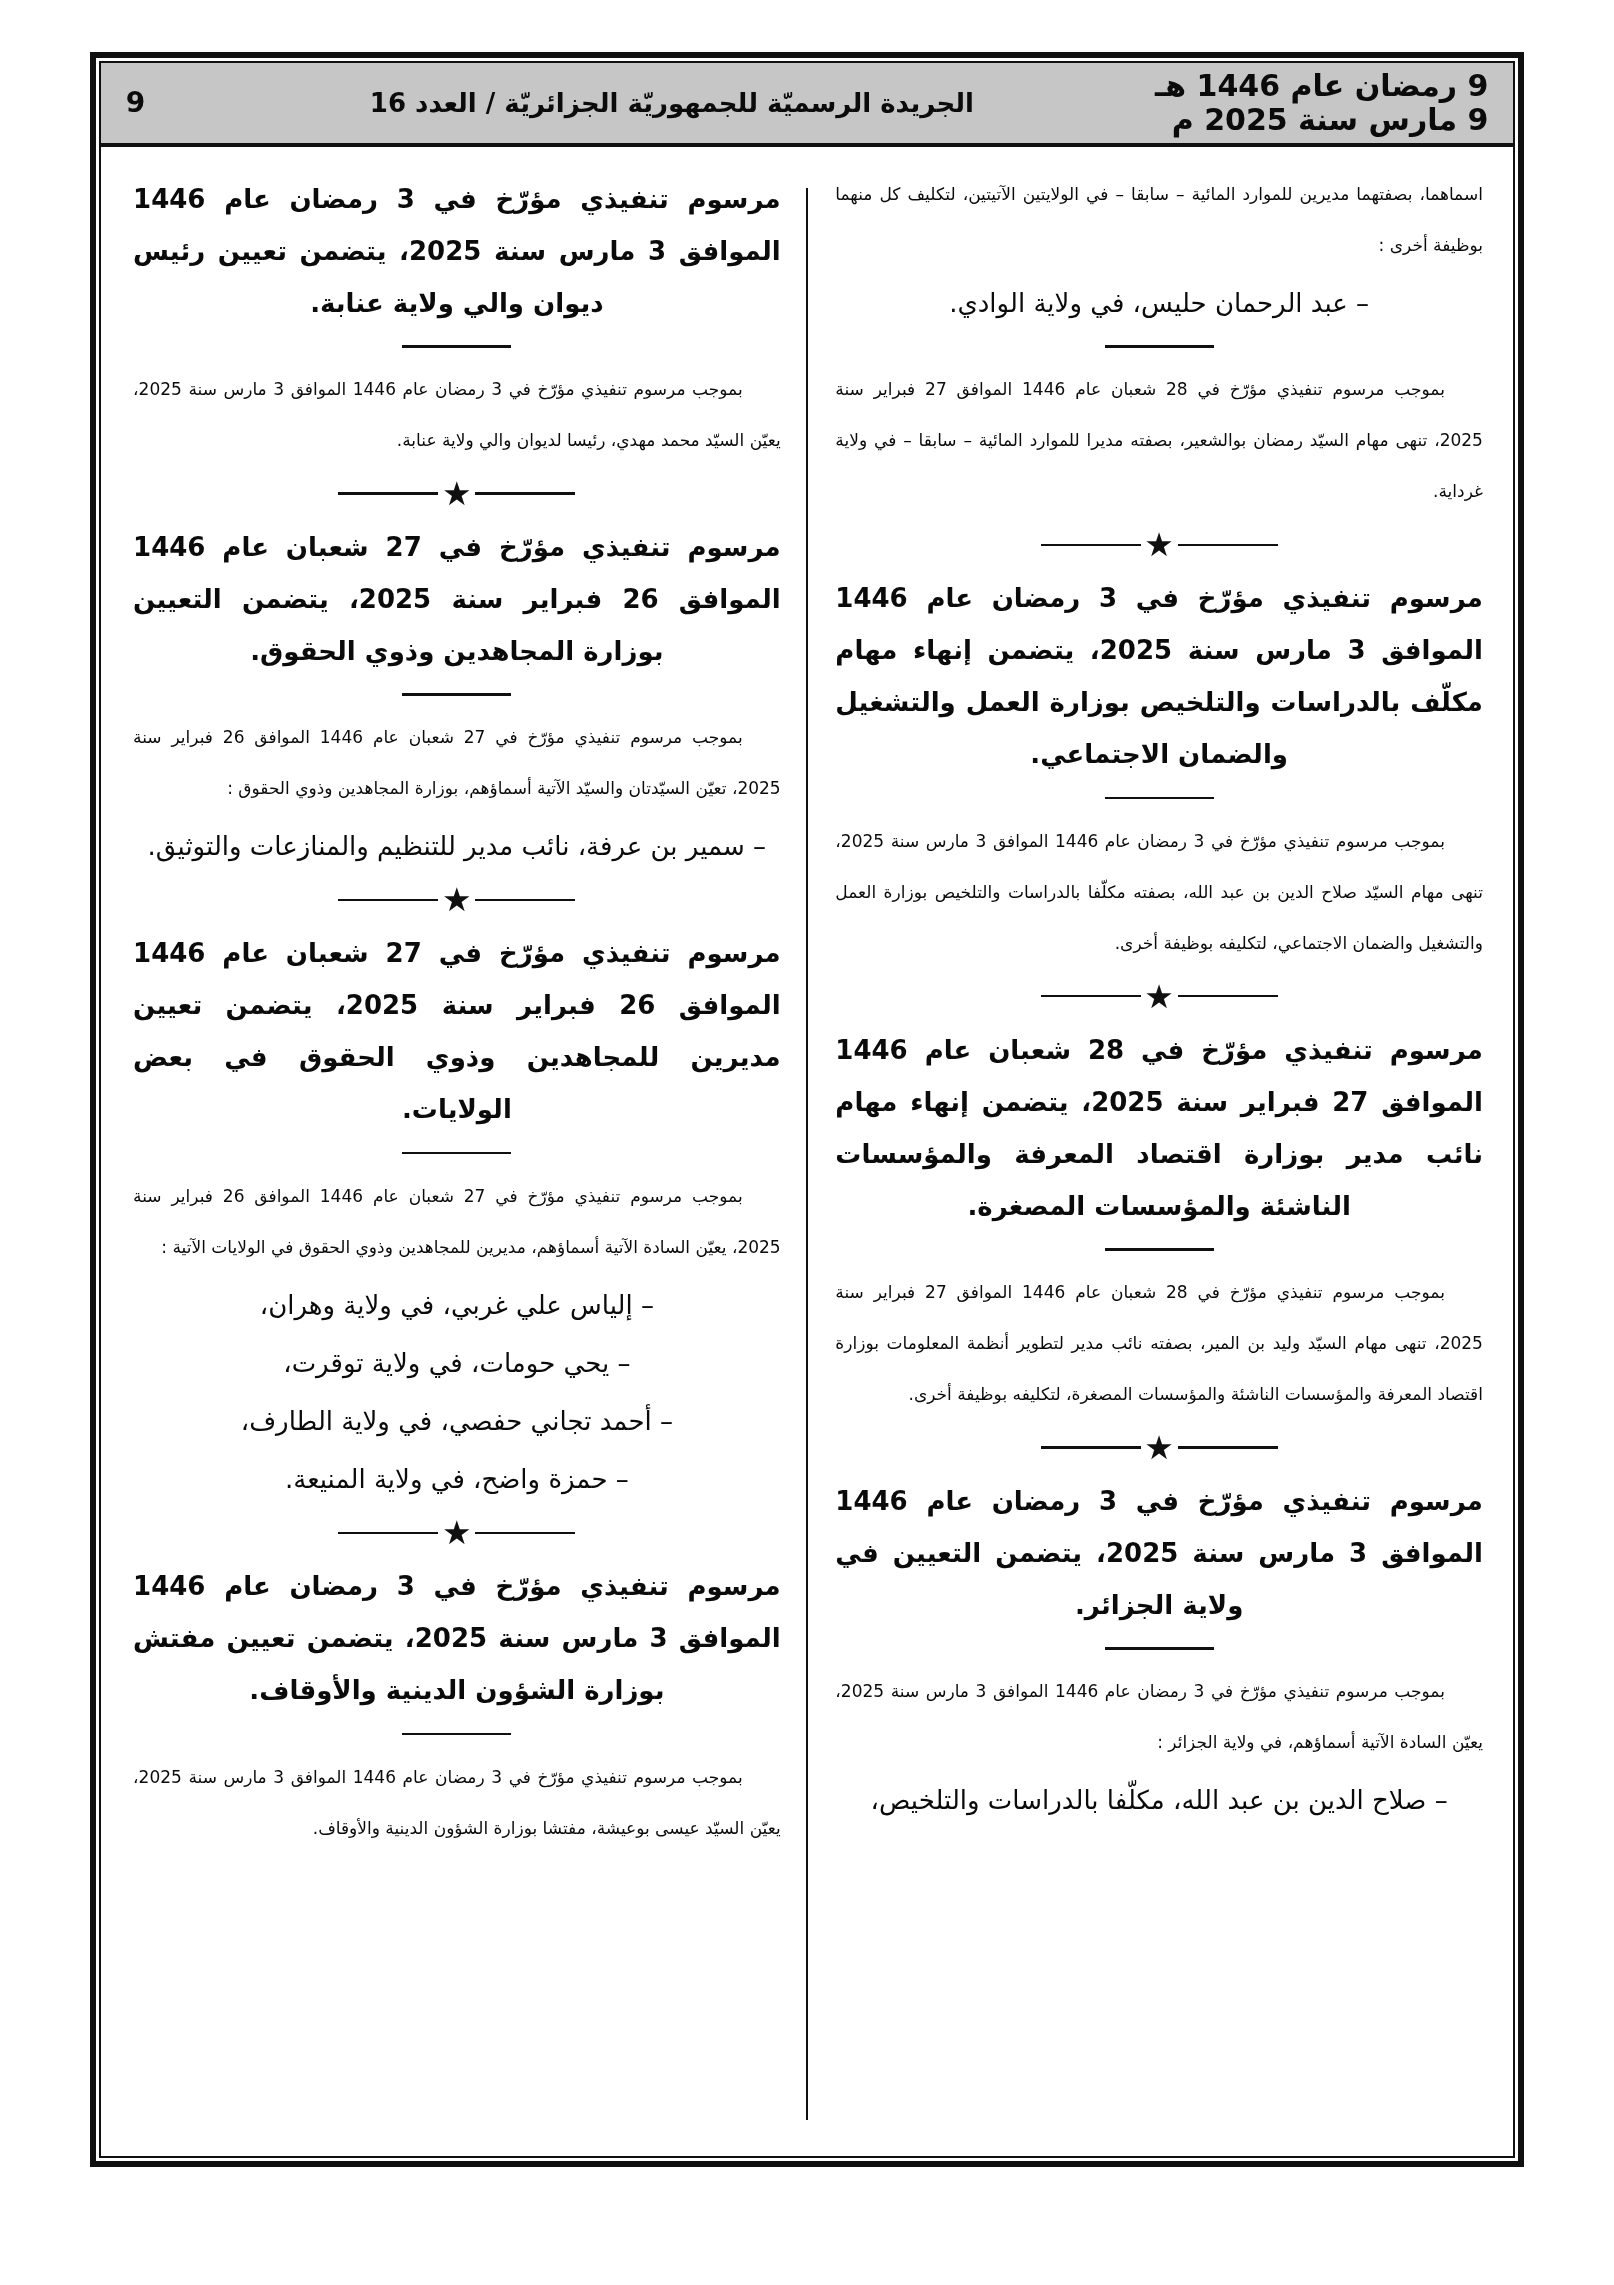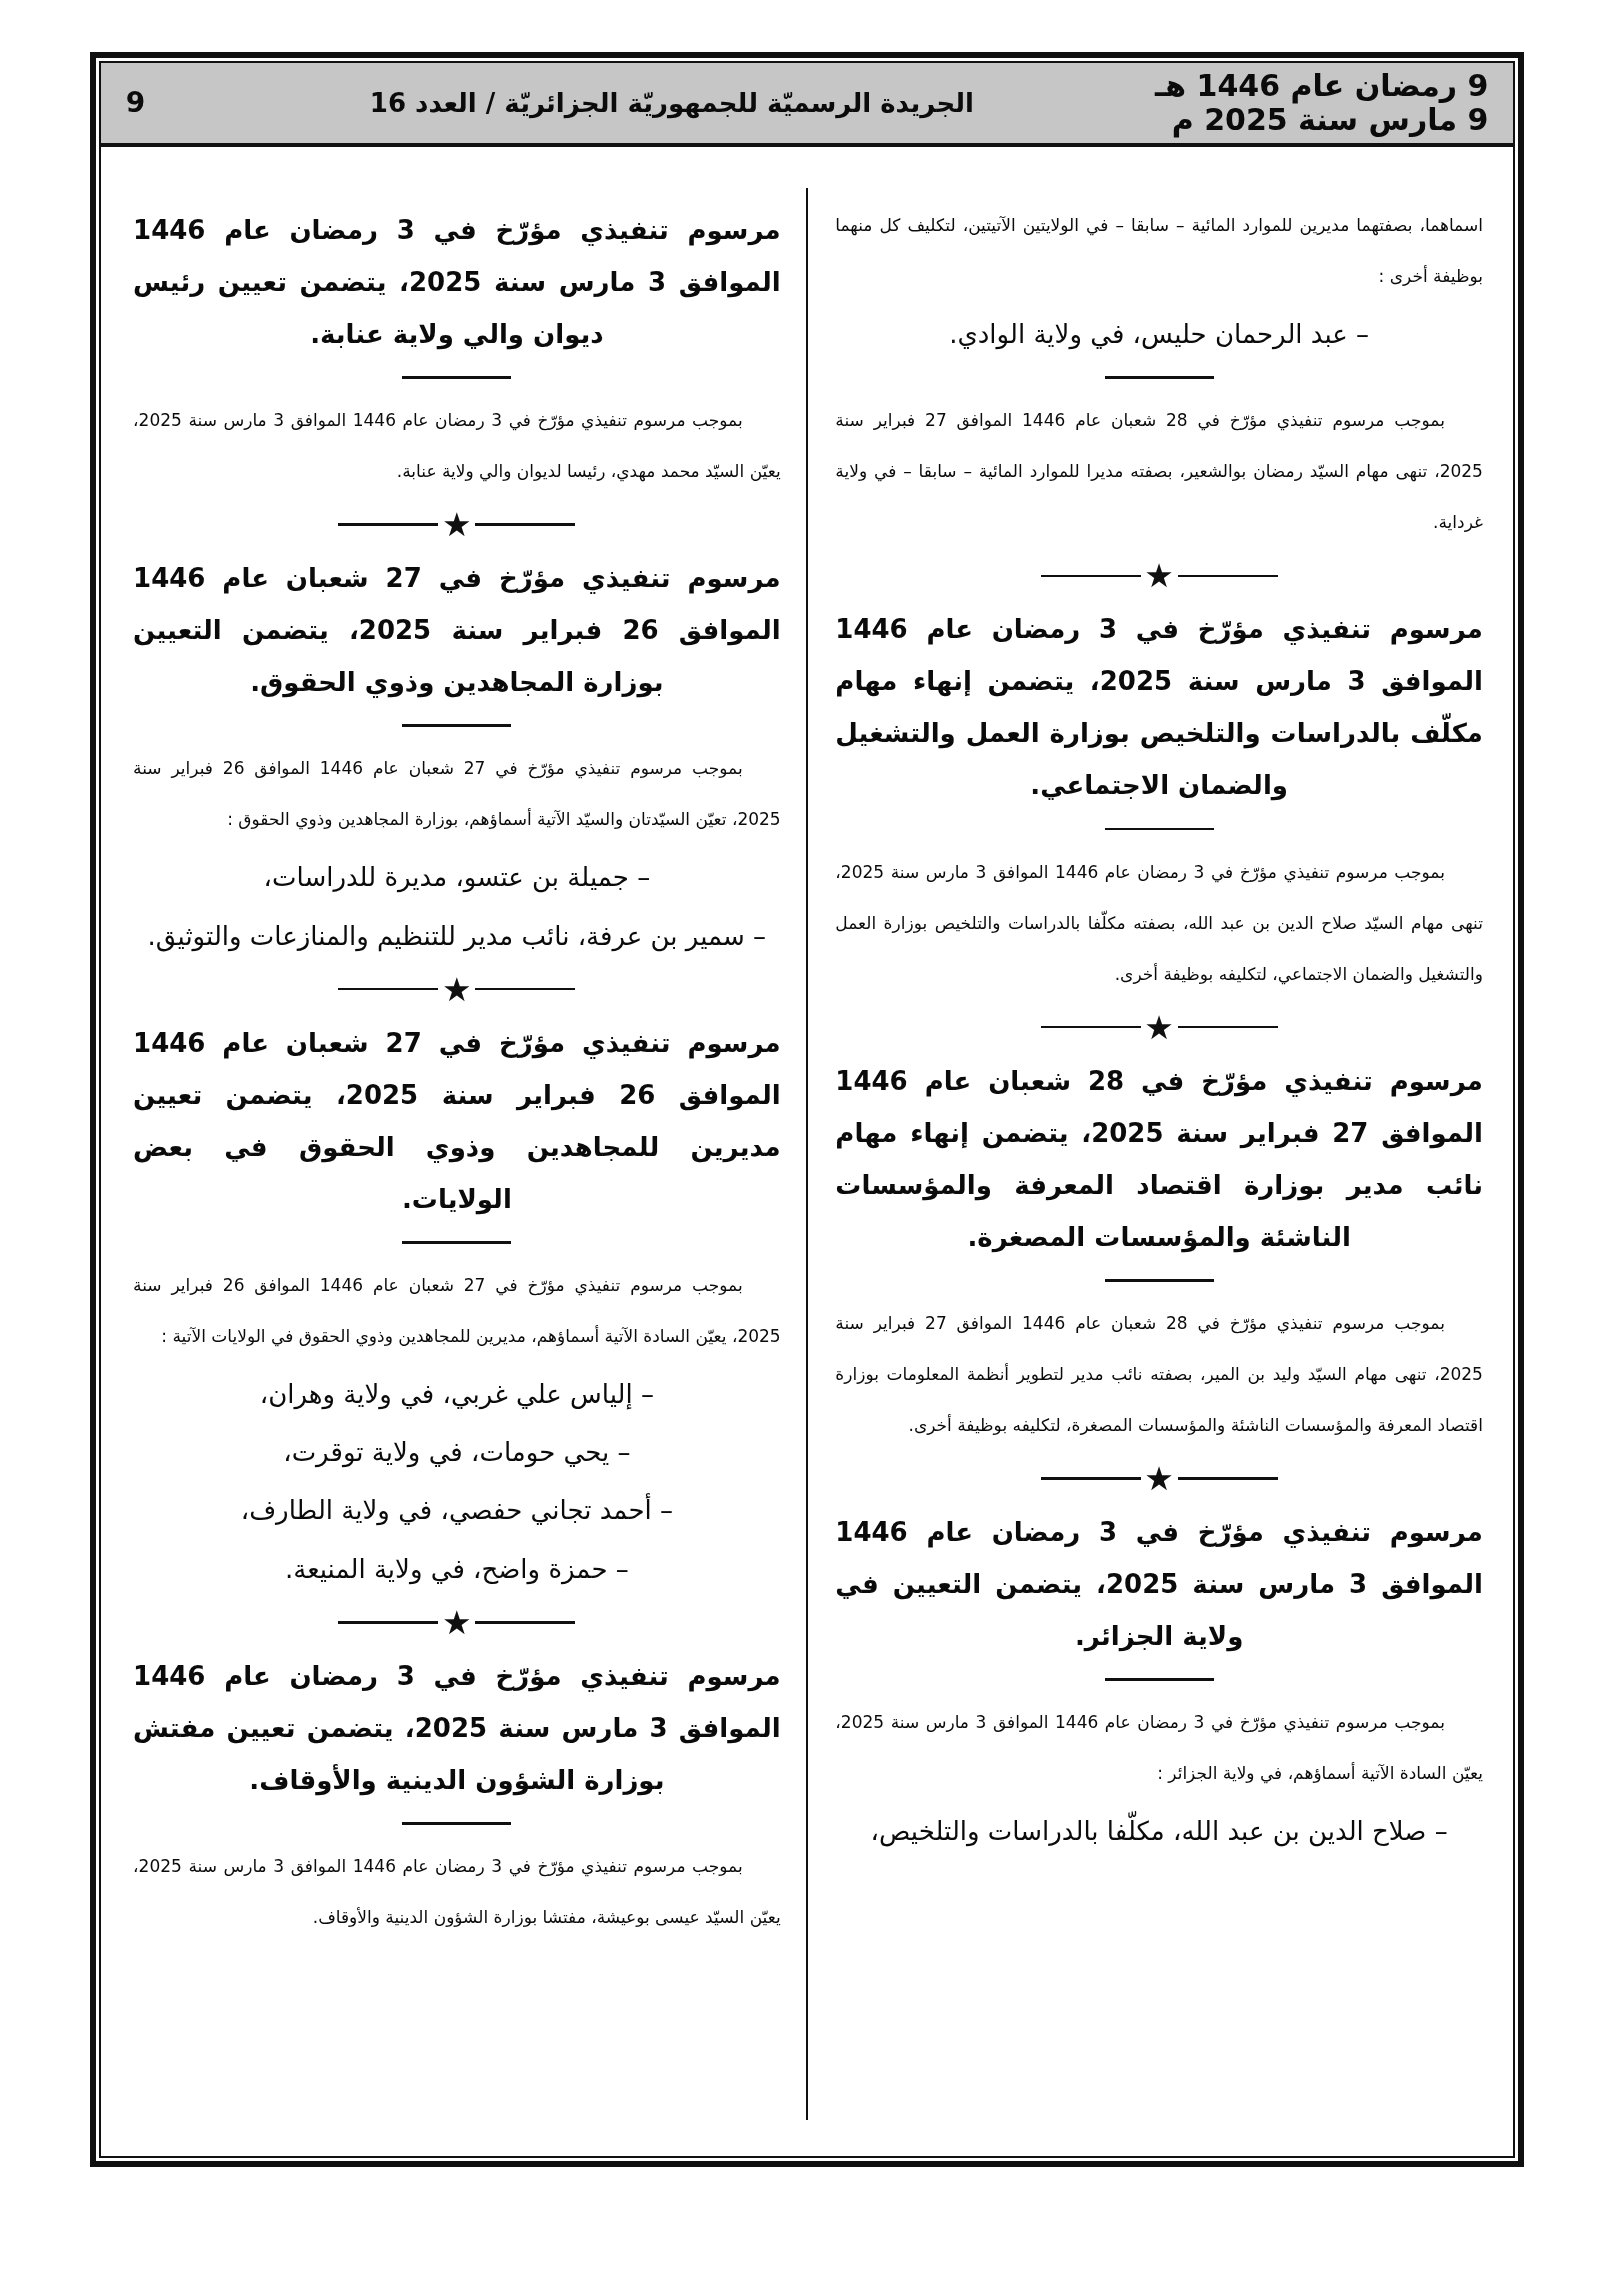--- a/index.html
+++ b/index.html
@@ -18,21 +18,21 @@
   .header-band{
     height:84px;flex:0 0 84px;background:#c6c6c6;border-bottom:4.5px solid #101010;
     display:flex;align-items:center;direction:rtl;padding:0 25px;box-sizing:border-box;
   }
   .header-dates{font-weight:bold;font-size:30px;line-height:34px;text-align:right;white-space:nowrap;}
   .header-title{flex:1;text-align:center;font-weight:bold;font-size:26px;padding:0 18px;}
   .header-pagenum{width:63px;text-align:left;font-weight:bold;font-size:28px;}
   .content{
     flex:1;display:flex;direction:rtl;padding:0 5.4px;box-sizing:border-box;overflow:hidden;
   }
-  .col{flex:1;padding:46px 25px 9px 27px;box-sizing:border-box;overflow:hidden;}
+  .col{flex:1;padding:15px 25px 9px 27px;box-sizing:border-box;overflow:hidden;}
   .divider{flex:0 0 2.7px;background:#101010;margin:41px 0 36px 0;}
   .block{direction:rtl;}
   .paragraph{
     font-size:17px;line-height:51px;text-align:justify;text-indent:38px;margin:7.2px 0;
   }
   .no-indent{text-indent:0;}
   .heading{
     font-size:26px;line-height:52px;font-weight:bold;text-align:justify;
     text-align-last:center;margin:11px 0 3.6px 0;
   }
@@ -97,21 +97,20 @@
           <div class="sep-line"></div>
           <div class="block paragraph">بموجب مرسوم تنفيذي مؤرّخ في 3 رمضان عام 1446 الموافق 3 مارس سنة 2025، يعيّن السيّد محمد مهدي، رئيسا لديوان والي ولاية عنابة.</div>
           <div class="sep-star">
             <span class="seg"></span>
             <span class="star">★</span>
             <span class="seg"></span>
           </div>
           <div class="block heading">مرسوم تنفيذي مؤرّخ في 27 شعبان عام 1446 الموافق 26 فبراير سنة 2025، يتضمن التعيين بوزارة المجاهدين وذوي الحقوق.</div>
           <div class="sep-line"></div>
           <div class="block paragraph">بموجب مرسوم تنفيذي مؤرّخ في 27 شعبان عام 1446 الموافق 26 فبراير سنة 2025، تعيّن السيّدتان والسيّد الآتية أسماؤهم، بوزارة المجاهدين وذوي الحقوق :</div>
-          <div class="block item">– جميلة بن عتسو، مديرة للدراسات،</div>
           <div class="block item">– سمير بن عرفة، نائب مدير للتنظيم والمنازعات والتوثيق.</div>
           <div class="sep-star">
             <span class="seg"></span>
             <span class="star">★</span>
             <span class="seg"></span>
           </div>
           <div class="block heading">مرسوم تنفيذي مؤرّخ في 27 شعبان عام 1446 الموافق 26 فبراير سنة 2025، يتضمن تعيين مديرين للمجاهدين وذوي الحقوق في بعض الولايات.</div>
           <div class="sep-line"></div>
           <div class="block paragraph">بموجب مرسوم تنفيذي مؤرّخ في 27 شعبان عام 1446 الموافق 26 فبراير سنة 2025، يعيّن السادة الآتية أسماؤهم، مديرين للمجاهدين وذوي الحقوق في الولايات الآتية :</div>
           <div class="block item">– إلياس علي غربي، في ولاية وهران،</div>

